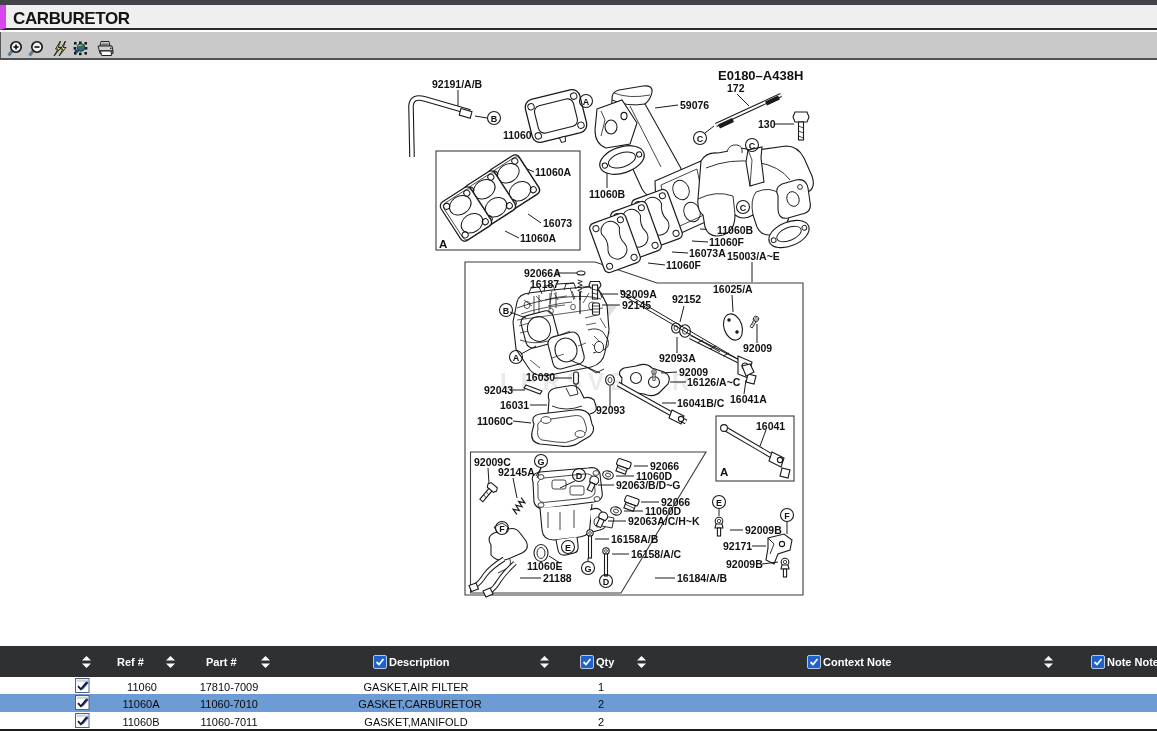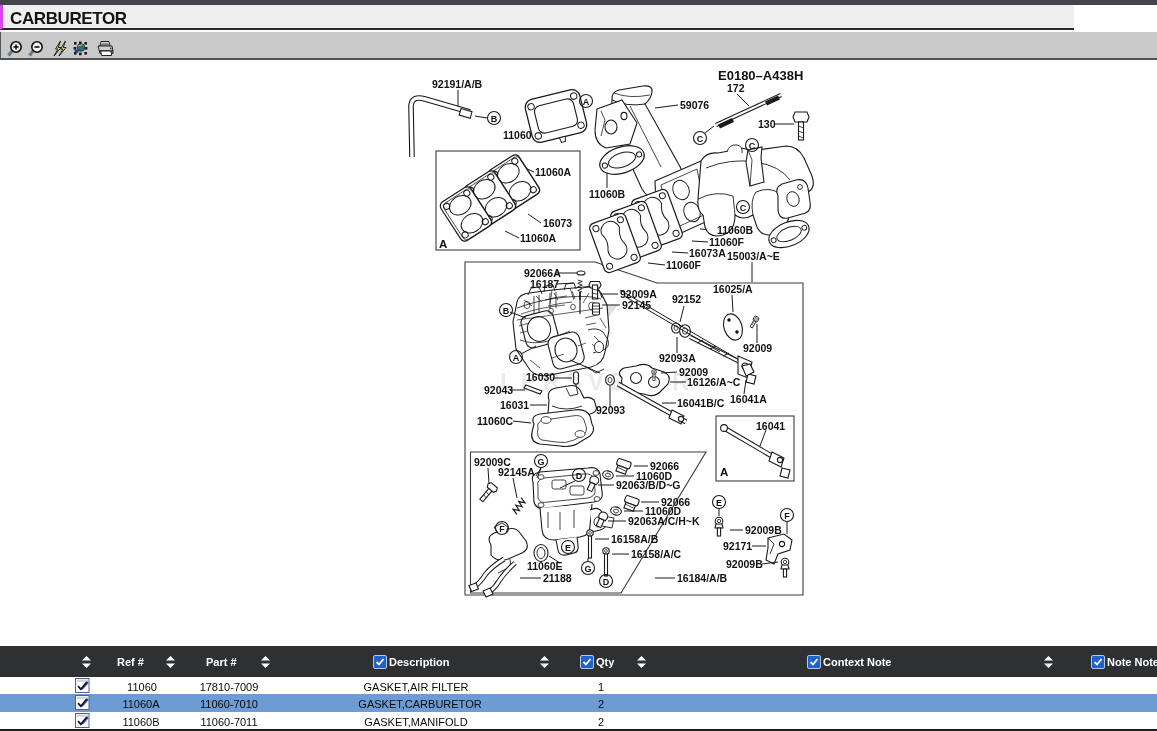--- a/index.html
+++ b/index.html
@@ -1,19 +1,19 @@
 <!DOCTYPE html>
 <html><head>
 <meta charset="utf-8">
 <style>
   html,body{margin:0;padding:0;width:1157px;height:731px;overflow:hidden;
     font-family:"Liberation Sans",sans-serif;background:#fff;}
   #topbar{position:absolute;left:0;top:0;width:1157px;height:5px;background:#43434b;}
-  #titlebar{position:absolute;left:0;top:5px;width:1074px;height:25px;background:#efefef;
-    border-bottom:2px solid #2a2a2a;border-left:3px solid #d946ef;box-sizing:border-box;}
+  #titlebar{position:absolute;left:0;top:5px;width:1157px;height:25px;background:#efefef;
+    border-bottom:2px solid #2a2a2a;border-left:6px solid #d946ef;box-sizing:border-box;}
   #titlebar span{position:absolute;left:7px;top:4px;font-size:17px;font-weight:bold;color:#141414;letter-spacing:-0.4px;}
   #toolbar{position:absolute;left:0;top:32px;width:1157px;height:28px;background:#c9c9c9;
     border-bottom:2px solid #505050;border-left:1px solid #555;box-sizing:border-box;}
   #toolbar svg{position:absolute;top:8px;}
   #canvas{position:absolute;left:0;top:62px;width:1157px;height:584px;background:#fff;}
   #diag{position:absolute;left:0;top:-62px;}
   
   #tbl{position:absolute;left:0;top:646px;width:990px;height:85px;background:#fff;}
   #thead{position:absolute;left:0;top:0;width:1157px;height:31px;background:#2f3032;}
   .hl{position:absolute;top:10px;font-size:11px;font-weight:bold;color:#fff;white-space:nowrap;}

